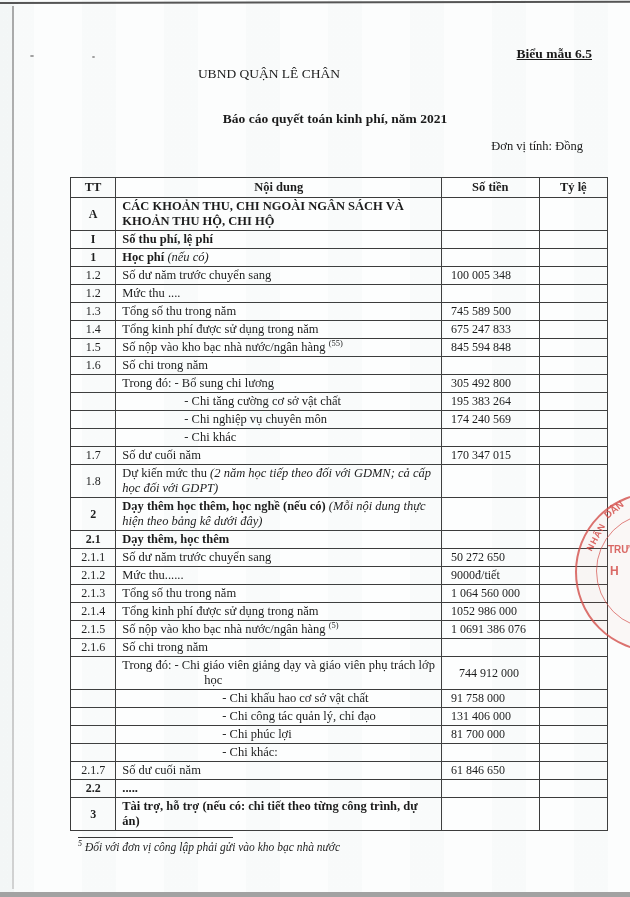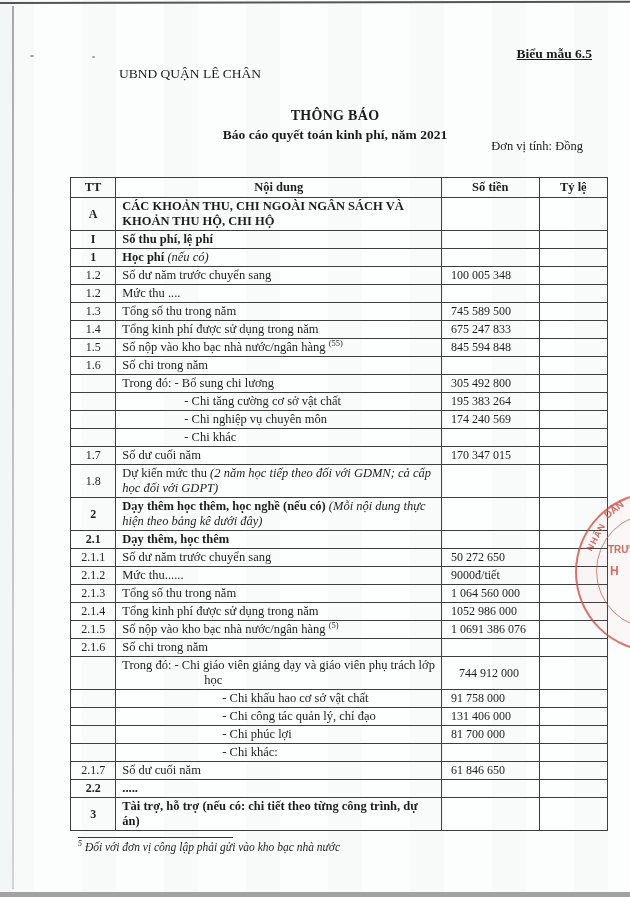--- a/index.html
+++ b/index.html
@@ -20,21 +20,21 @@
   }
   .scan-top-line{position:absolute;left:0;top:2px;width:630px;height:2px;background:#555;transform:rotate(-0.12deg);transform-origin:left center;}
   .scan-left-line{position:absolute;left:12px;top:6px;width:2px;height:883px;background:linear-gradient(#8f8f8f,#b5b5b5 60%,#c6c6c6);opacity:.75;}
   .scan-bottom-bar{position:absolute;left:0;bottom:0;width:630px;height:5px;background:#a2a2a2;}
   .speck{position:absolute;background:#9a9a9a;border-radius:50%;}
   .speck.s1{left:30px;top:55px;width:4px;height:2px;}
   .speck.s2{left:92px;top:56px;width:3px;height:2px;}
 
   
   .form-label{position:absolute;top:46px;right:38px;font-weight:bold;font-size:13.5px;text-decoration:underline;}
-  .org-block{position:absolute;top:64px;left:40px;width:300px;text-align:center;line-height:20px;}
+  .org-block{position:absolute;top:64px;left:40px;width:300px;text-align:right;line-height:20px;}
   .org1{font-size:13.5px;}
   .org2{font-size:13.5px;font-weight:bold;letter-spacing:.2px;}
   .title-block{position:absolute;top:108px;left:70px;width:530px;text-align:center;}
   .doc-title{font-size:14px;font-weight:bold;letter-spacing:.3px;}
   .doc-subtitle{font-size:13.5px;font-weight:bold;margin-top:3px;}
   .unit-note{position:absolute;top:139px;right:47px;font-size:12.5px;}
 
   
   table.report{border-collapse:collapse;table-layout:fixed;margin-left:70px;width:538px;background:rgba(255,255,255,0.35);}
   table.report th, table.report td{border:1px solid #3c3c3c;vertical-align:middle;overflow:hidden;}
@@ -71,21 +71,20 @@
   <div class="speck s1"></div>
   <div class="speck s2"></div>
 
   <div class="form-label">Biểu mẫu 6.5</div>
 
   <div class="org-block">
     <div class="org1">UBND QUẬN LÊ CHÂN</div>
   </div>
 
   <div class="title-block">
-    <div class="doc-title">THÔNG BÁO</div>
     <div class="doc-subtitle">Báo cáo quyết toán kinh phí, năm 2021</div>
   </div>
 
   <div class="unit-note">Đơn vị tính: Đồng</div>
 
   <table class="report">
     <colgroup>
       <col style="width:45px">
         <col style="width:324px">
         <col style="width:97px">

